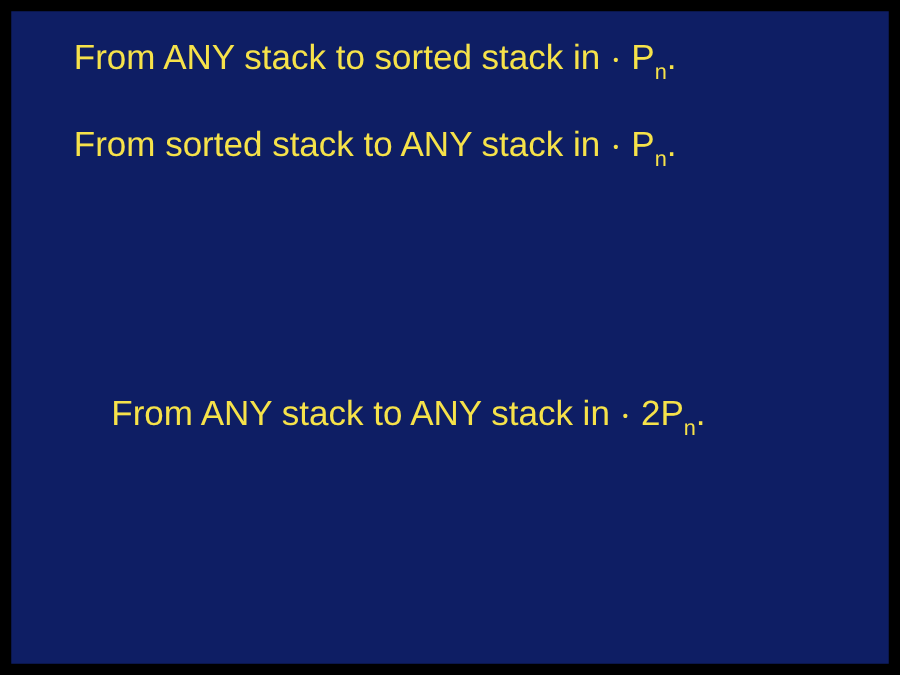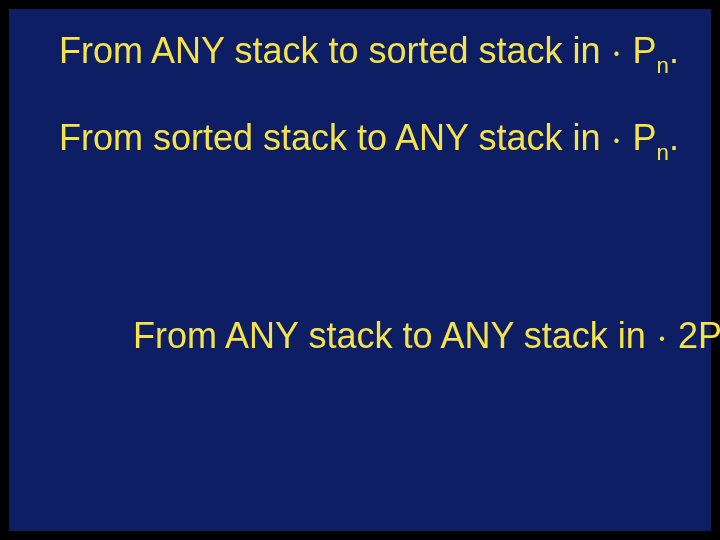--- a/index.html
+++ b/index.html
@@ -16,21 +16,21 @@
     top: 9px;
     left: 9px;
     width: 702px;
     height: 522px;
     background: #0e1e64;
     box-sizing: border-box;
   }
   .line {
     position: absolute;
     color: #f6e24a;
-    font-size: 36px;
+    font-size: 28px;
     line-height: 1.2;
     white-space: nowrap;
   }
   .line .sub {
     font-size: 0.62em;
     vertical-align: sub;
     position: relative;
     top: 0.08em;
   }
   .line .le {
@@ -40,21 +40,21 @@
   }
 </style>
 </head>
 <body>
 
 <div class="slide">
   <div class="line" style="left:50px; top:20px;">
     <span>From ANY stack to sorted stack in </span><span class="le">·</span><span> P</span><span class="sub">n</span><span>.</span>
   </div>
 
-  <div class="line" style="left:50px; top:107px;">
+  <div class="line" style="left:50px; top:90px;">
     <span>From sorted stack to ANY stack in </span><span class="le">·</span><span> P</span><span class="sub">n</span><span>.</span>
   </div>
 
 
-  <div class="line" style="left:80px; top:305px;margin-left:44px;">
+  <div class="line" style="left:80px; top:305px;">
     <span>From ANY stack to ANY stack in </span><span class="le">·</span><span> 2P</span><span class="sub">n</span><span>.</span>
   </div>
 </div>
 
 </body></html>

